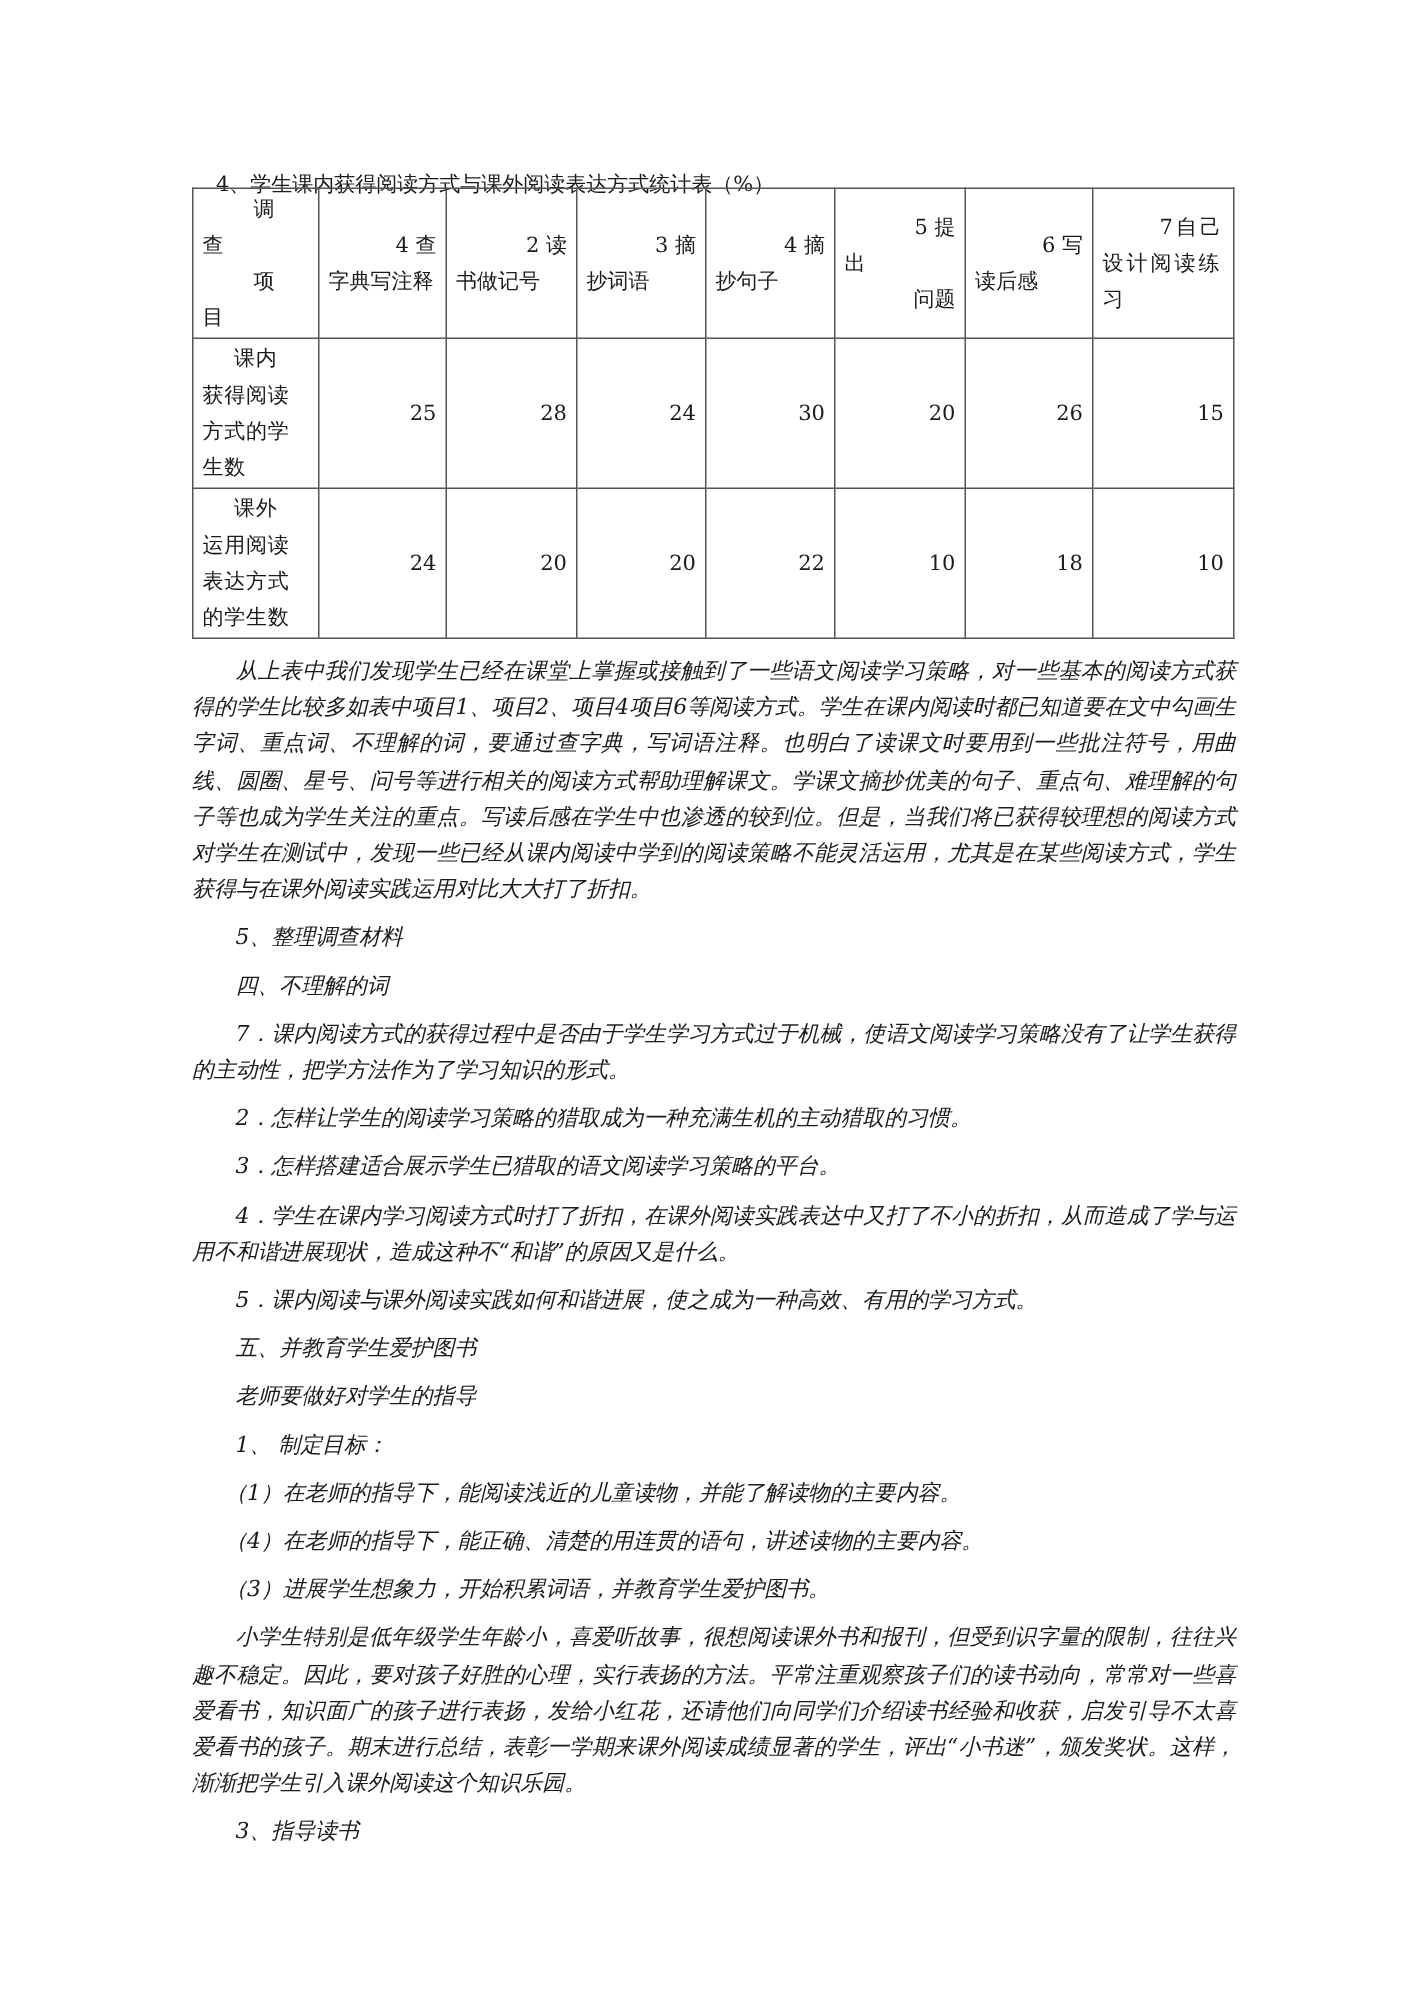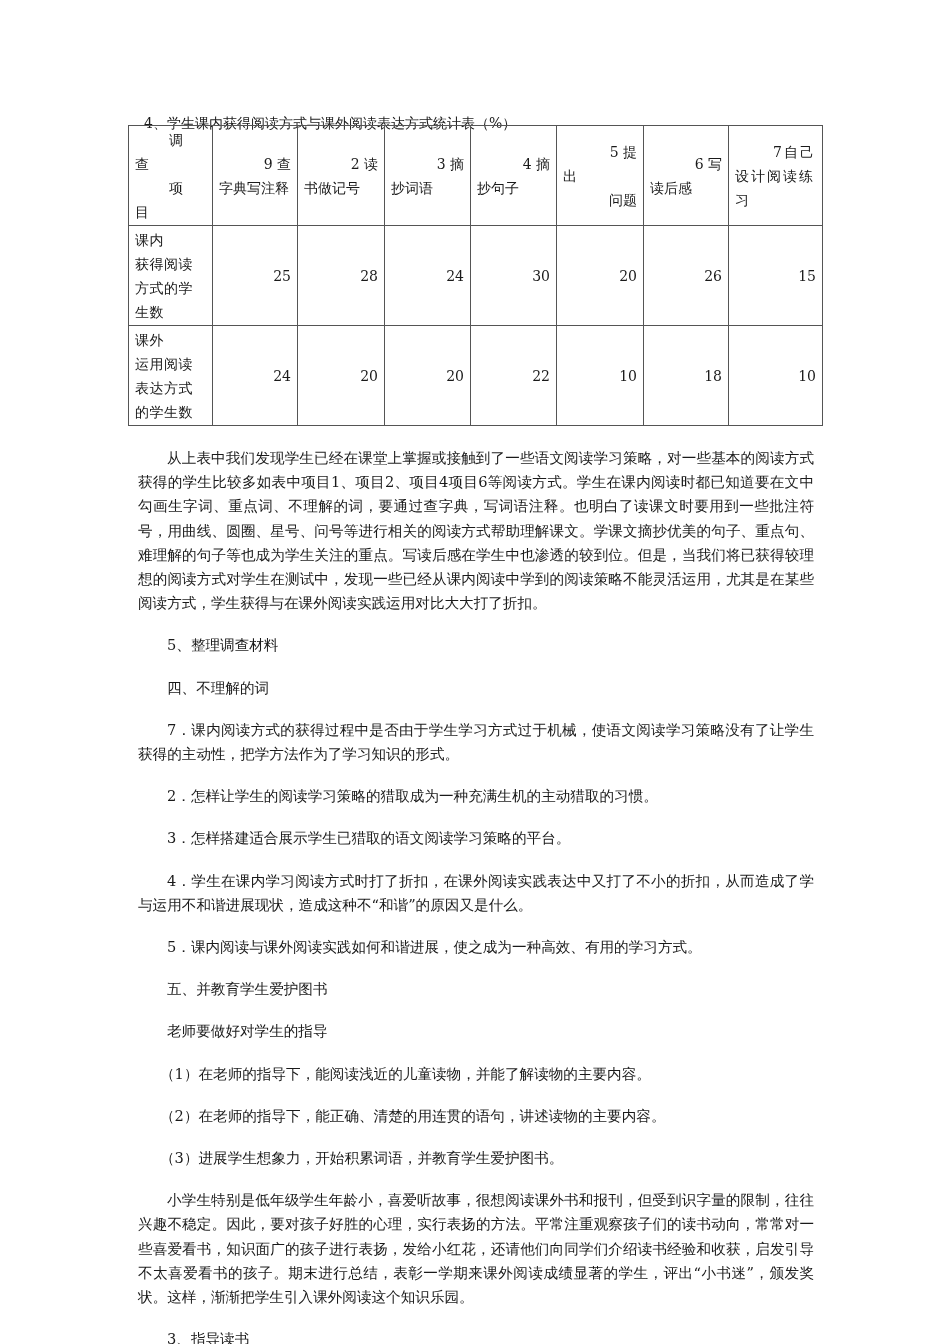--- a/index.html
+++ b/index.html
@@ -24,27 +24,27 @@
     vertical-align: middle;
     line-height: 24px;
   }
   table.stat tr.h td { height: 99px; }
   table.stat tr.r td { height: 99px; }
   .num { text-align: right; }
   .hcell { text-align: left; }
   .hcell .first { display: block; text-align: right; }
   .corner .l1 { display: block; padding-left: 34px; }
   .corner .l3 { display: block; padding-left: 34px; }
-  .rowhead .first { display: block; text-align: left; }
+  .rowhead .first { display: block; text-align: center; font-family: Liberation Mono, monospace; }
   .rowhead { letter-spacing: 0.5px; }
   .flow {
     position: absolute; left: 120px; top: 428px; width: 712px;
     font-size: 14.6px; line-height: 24.2px;
   }
-  .flow p { margin: 18px; }
+  .flow p { margin: 8px; font-style: italic; }
   .ind { text-indent: 29px; }
   .ind2 { padding-left: 22px; }
   .justify { text-align: justify; text-align-last: left; }
 </style>
 </head>
 <body>
 
 <div class="page">
 
   <div class="caption">4、学生课内获得阅读方式与课外阅读表达方式统计表（%）</div>
@@ -62,21 +62,21 @@
     </colgroup>
     <tbody>
         <tr class="h">
       <td class="corner">
         <span class="l1">调</span>
         <span style="display:block">查</span>
         <span class="l3">项</span>
         <span style="display:block">目</span>
       </td>
       <td class="hcell">
-        <span class="first">9 查</span>
+        <span class="first">4 查</span>
         <span>字典写注释</span>
       </td>
       <td class="hcell">
         <span class="first">2 读</span>
         <span>书做记号</span>
       </td>
       <td class="hcell">
         <span class="first">3 摘</span>
         <span>抄词语</span>
       </td>
@@ -131,20 +131,21 @@
     <p class="ind justify">从上表中我们发现学生已经在课堂上掌握或接触到了一些语文阅读学习策略，对一些基本的阅读方式获得的学生比较多如表中项目1、项目2、项目4项目6等阅读方式。学生在课内阅读时都已知道要在文中勾画生字词、重点词、不理解的词，要通过查字典，写词语注释。也明白了读课文时要用到一些批注符号，用曲线、圆圈、星号、问号等进行相关的阅读方式帮助理解课文。学课文摘抄优美的句子、重点句、难理解的句子等也成为学生关注的重点。写读后感在学生中也渗透的较到位。但是，当我们将已获得较理想的阅读方式对学生在测试中，发现一些已经从课内阅读中学到的阅读策略不能灵活运用，尤其是在某些阅读方式，学生获得与在课外阅读实践运用对比大大打了折扣。</p>
     <p class="ind">5、整理调查材料</p>
     <p class="ind">四、不理解的词</p>
     <p class="ind justify">7．课内阅读方式的获得过程中是否由于学生学习方式过于机械，使语文阅读学习策略没有了让学生获得的主动性，把学方法作为了学习知识的形式。</p>
     <p class="ind">2．怎样让学生的阅读学习策略的猎取成为一种充满生机的主动猎取的习惯。</p>
     <p class="ind">3．怎样搭建适合展示学生已猎取的语文阅读学习策略的平台。</p>
     <p class="ind justify">4．学生在课内学习阅读方式时打了折扣，在课外阅读实践表达中又打了不小的折扣，从而造成了学与运用不和谐进展现状，造成这种不“和谐”的原因又是什么。</p>
     <p class="ind">5．课内阅读与课外阅读实践如何和谐进展，使之成为一种高效、有用的学习方式。</p>
     <p class="ind">五、并教育学生爱护图书</p>
     <p class="ind">老师要做好对学生的指导</p>
+    <p class="ind">1、 制定目标：</p>
     <p class="ind2">（1）在老师的指导下，能阅读浅近的儿童读物，并能了解读物的主要内容。</p>
-    <p class="ind2">（2）在老师的指导下，能正确、清楚的用连贯的语句，讲述读物的主要内容。</p>
+    <p class="ind2">（4）在老师的指导下，能正确、清楚的用连贯的语句，讲述读物的主要内容。</p>
     <p class="ind2">（3）进展学生想象力，开始积累词语，并教育学生爱护图书。</p>
     <p class="ind justify">小学生特别是低年级学生年龄小，喜爱听故事，很想阅读课外书和报刊，但受到识字量的限制，往往兴趣不稳定。因此，要对孩子好胜的心理，实行表扬的方法。平常注重观察孩子们的读书动向，常常对一些喜爱看书，知识面广的孩子进行表扬，发给小红花，还请他们向同学们介绍读书经验和收获，启发引导不太喜爱看书的孩子。期末进行总结，表彰一学期来课外阅读成绩显著的学生，评出“小书迷”，颁发奖状。这样，渐渐把学生引入课外阅读这个知识乐园。</p>
     <p class="ind">3、指导读书</p>
   </div>
 
 </div>
 
 </body></html>

